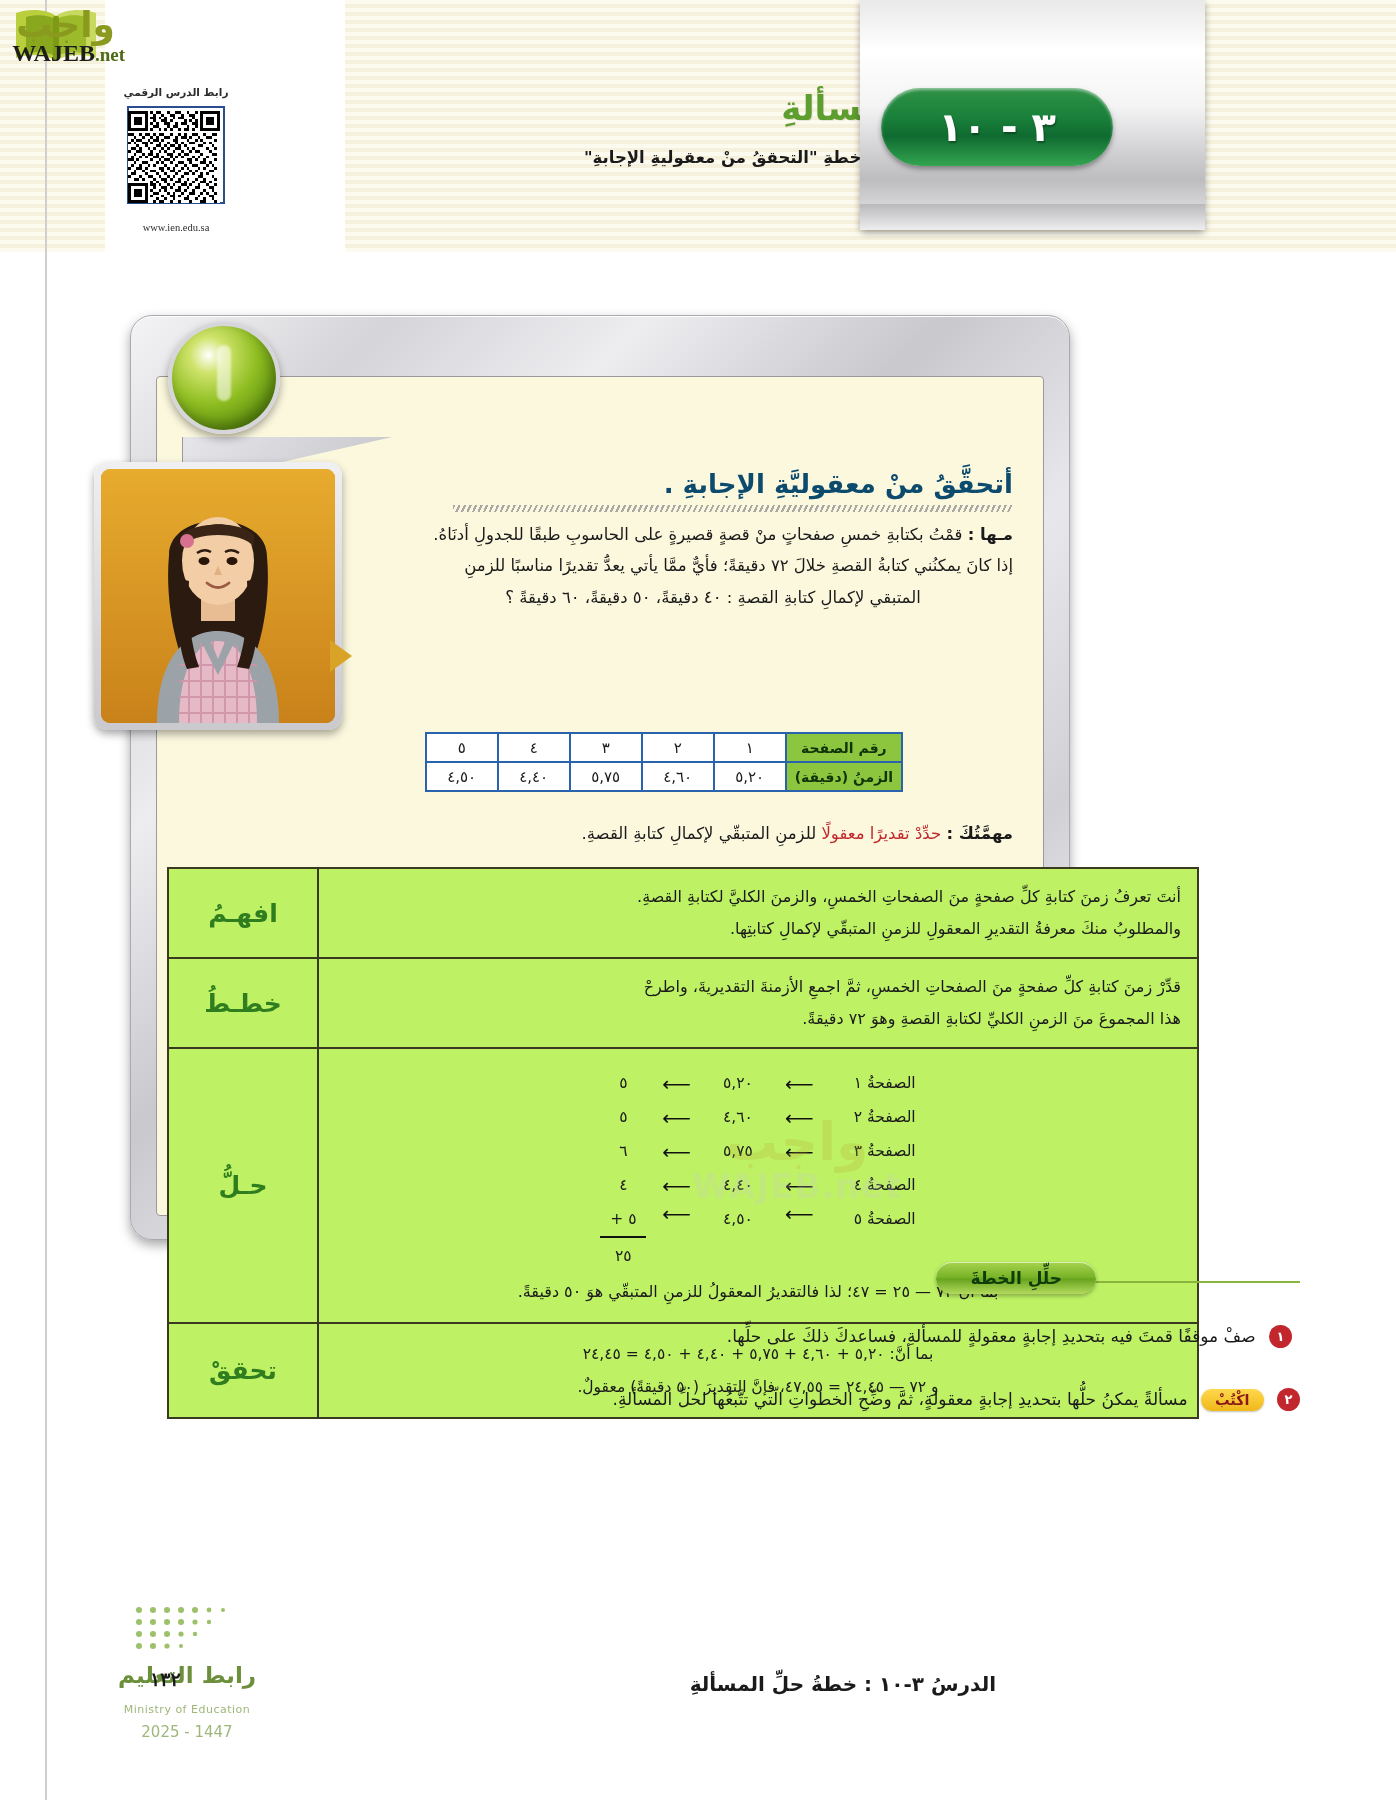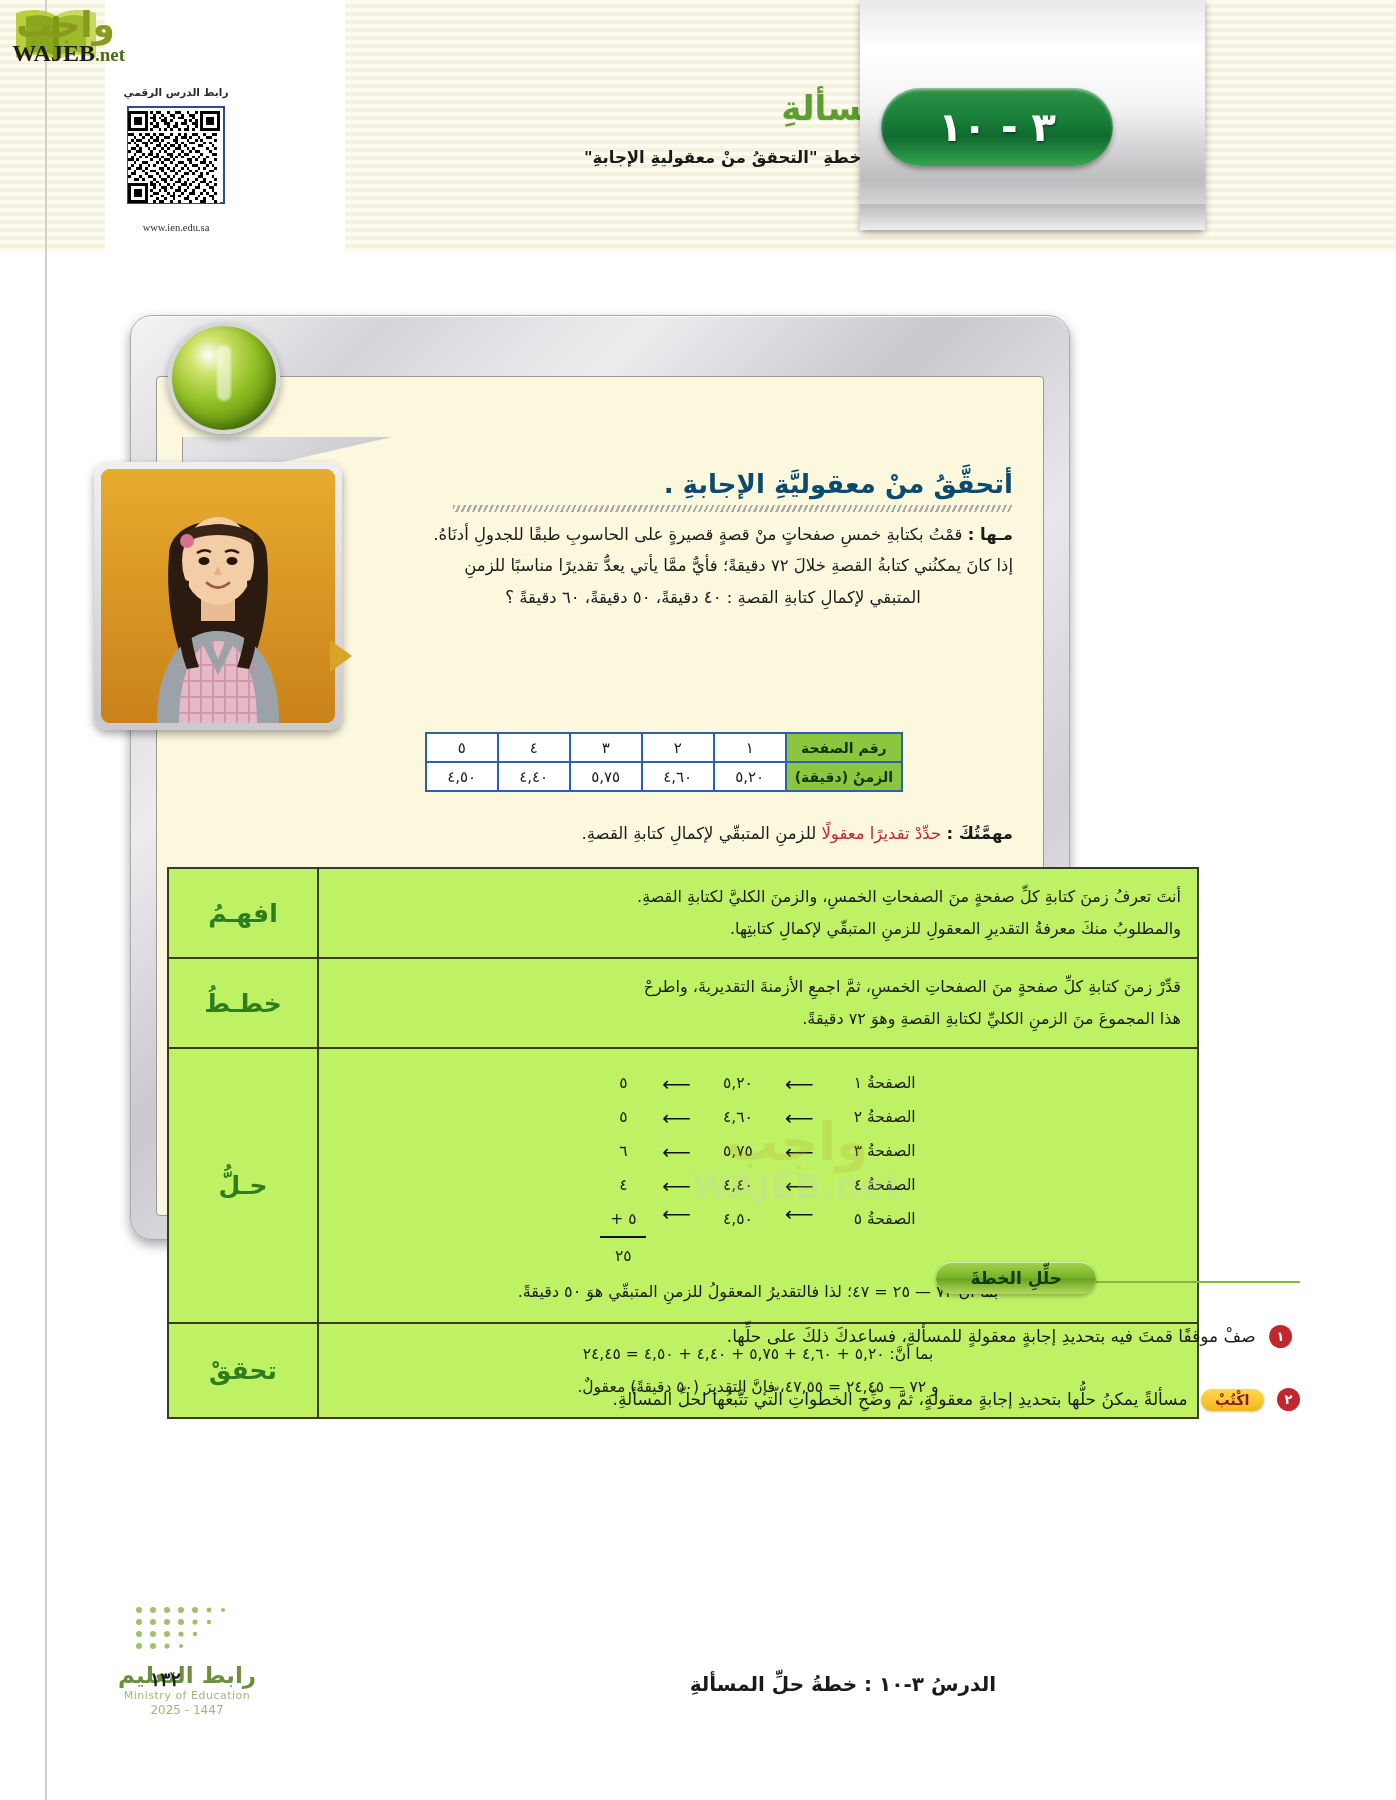--- a/index.html
+++ b/index.html
@@ -300,22 +300,22 @@
     background: linear-gradient(to bottom, #ffd84d, #f0b81a);
     color: #8a1a1a; font-weight: bold; font-size: 14.5px;
     margin-left: 8px; vertical-align: middle;
     box-shadow: 0 1px 2px rgba(0,0,0,.25);
   }
 
   
   .moe { position: absolute; left: 72px; top: 1604px; width: 230px; text-align: center; }
   .moe-dots { width: 108px; height: 52px; margin: 0 auto 6px; }
   .moe-ar { font-size: 23px; color: #6b8f3a; font-weight: bold; direction: rtl; letter-spacing: 2px; }
-  .moe-en { font-size: 11px; color: #9fb77a; letter-spacing: .5px; margin-top: 1px; }
-  .moe-yr { font-size: 12px; color: #9fb77a; margin-top: 1px; }
+  .moe-en { font-size: 11px; color: #9fb77a; letter-spacing: .5px; margin-top: 15px; }
+  .moe-yr { font-size: 15px; color: #9fb77a; margin-top: 7px; }
 
   .footer-line {
     position: absolute; right: 400px; top: 1672px;
     font-size: 20px; font-weight: bold; direction: rtl; color: #1a1a1a;
     white-space: nowrap;
   }
   .pagenum {
     position: absolute; left: 150px; top: 1668px;
     font-size: 19px; font-weight: bold; color: #1a1a1a; direction: rtl; font-family: Liberation Serif, serif;
   }

